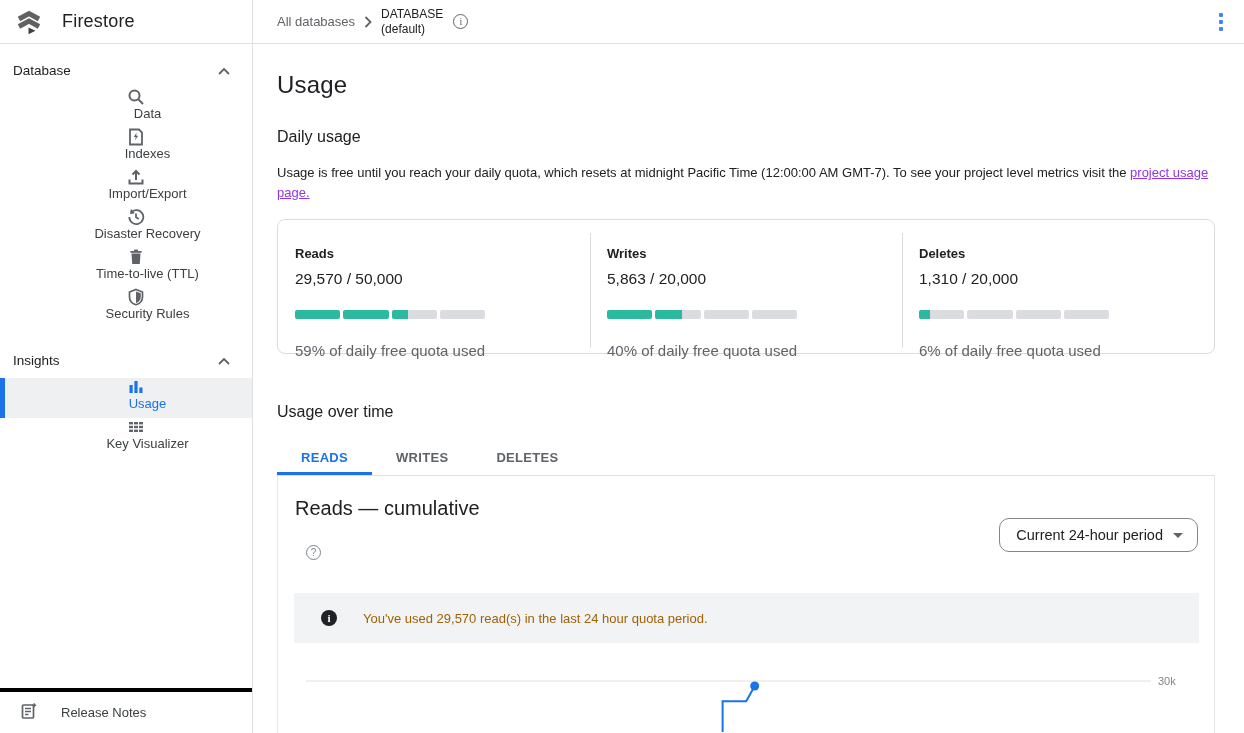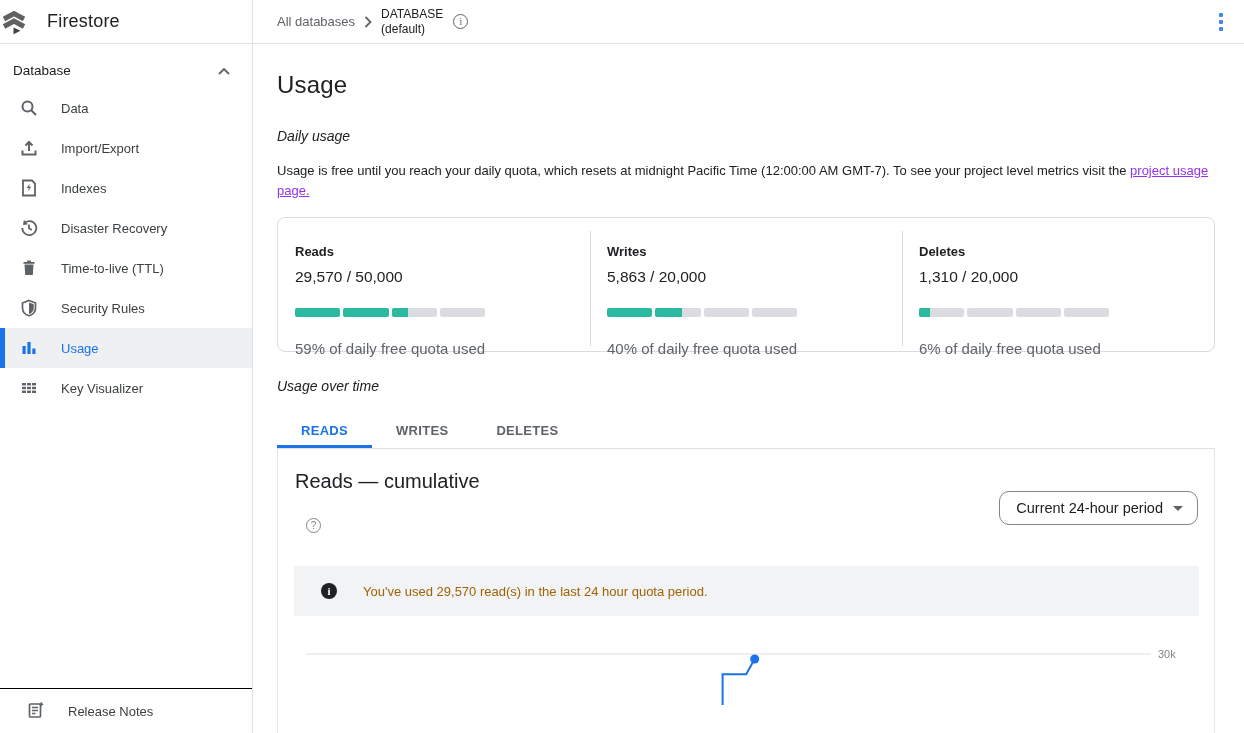--- a/index.html
+++ b/index.html
@@ -9,21 +9,21 @@
     color: #202124; background: #fff; font-size: 13px; position: relative;
   }
 
   
   .top-header {
     position: absolute; top: 0; left: 0; right: 0; height: 44px;
     display: flex; align-items: stretch; border-bottom: 1px solid #e0e0e0; background: #fff; z-index: 5;
   }
   .brand {
     width: 253px; flex: 0 0 253px; display: flex; align-items: center;
-    border-right: 1px solid #e0e0e0;
+    padding-left: 15px; border-right: 1px solid #e0e0e0;
   }
   .brand-title { font-size: 18px; color: #202124; margin-left: 19px; letter-spacing: .2px; }
   .breadcrumb { display: flex; align-items: center; padding-left: 24px; flex: 1; }
   .crumb-root { color: #5f6368; font-size: 13px; cursor: pointer; }
   .crumb-chevron { margin: 0 9px; display: inline-flex; }
   .crumb-current { font-size: 12px; line-height: 15px; color: #202124; }
   .info-icon-sm {
     width: 15px; height: 15px; border: 1.4px solid #5f6368; border-radius: 50%;
     display: inline-flex; align-items: center; justify-content: center;
     color: #5f6368; font-size: 10px; margin-left: 10px; font-family: "Liberation Serif", serif;
@@ -36,61 +36,61 @@
   .sidebar {
     position: absolute; top: 44px; left: 0; bottom: 0; width: 253px;
     border-right: 1px solid #e0e0e0; background: #fff; z-index: 4;
   }
   .side-section-header {
     display: flex; align-items: center; justify-content: space-between;
     padding: 19px 22px 10px 13px; color: #202124; font-size: 13.5px; cursor: pointer;
   }
   .side-item {
     height: 40px; display: flex; align-items: center; padding-left: 20px;
-    color: #3c4043; cursor: pointer; position: relative;
+    color: #3c4043; cursor: pointer; position: relative; flex-direction: column;
   }
   .side-item .icon { width: 18px; height: 18px; display: inline-flex; align-items: center; justify-content: center; }
   .side-item .lbl { margin-left: 23px; font-size: 13px; }
   .side-item.selected { background: #eef0f2; }
   .side-item.selected::before {
     content: ""; position: absolute; left: 0; top: 0; bottom: 0; width: 5px; background: #1a73e8;
   }
   .side-item.selected .lbl { color: #1a73e8; }
   .side-footer {
     position: absolute; left: 0; right: 0; bottom: 0; height: 45px;
-    border-top: 1px solid #000000; display: flex; align-items: center; padding-left: 27px; cursor: pointer;
+    border-top: 4px solid #000000; display: flex; align-items: center; padding-left: 20px; cursor: pointer;
   }
   .side-footer .lbl { margin-left: 23px; color: #3c4043; }
 
   
   .main { position: absolute; top: 44px; left: 253px; right: 0; bottom: 0; padding: 0 29px 0 24px; }
   .page-title-row { display: flex; align-items: baseline; margin-top: 27px; }
   .page-title { font-size: 24px; font-weight: 500; letter-spacing: .2px; }
   .refreshed { font-style: italic; color: #5f6368; font-size: 12px; margin-left: 24px; }
-  .section-h { font-size: 14px; font-weight: 400; color: #202124; font-style: italic; }
+  .section-h { font-size: 16px; font-weight: 400; color: #202124; }
   .daily-h { margin-top: 29px; }
   .daily-desc { margin-top: 17px; line-height: 20px; color: #202124; max-width: 938px; }
   .daily-desc a { color: #9334e6; text-decoration: underline; cursor: pointer; }
 
   .quota-card {
     margin-top: 16px; width: 938px; height: 135px; border: 1px solid #dadce0; border-radius: 8px;
     display: grid; grid-template-columns: 1fr 1fr 1fr; background: #fff;
   }
   .quota-col { position: relative; padding: 26px 0 0 17px; }
   .quota-col + .quota-col::before {
     content: ""; position: absolute; left: 0; top: 13px; bottom: 11px; width: 1px; background: #dadce0;
   }
   .quota-label { font-weight: 700; font-size: 13px; color: #202124; }
   .quota-value { font-size: 15.5px; margin-top: 9px; color: #202124; }
   .qbar { margin-top: 22px; width: 190px; height: 9px; display: flex; gap: 3px; }
   .qseg { flex: 1; background: #dadce0; border-radius: 2px; overflow: hidden; }
   .qfill { height: 100%; background: #2bb9a0; }
   .quota-caption { margin-top: 23px; color: #5f6368; font-size: 15px; }
 
-  .uot-h { margin-top: 26px; }
+  .uot-h { margin-top: 49px; }
   .tabs { margin-top: 21px; display: flex; border-bottom: 1px solid #e0e0e0; width: 938px; }
   .tab {
     padding: 0 24px; height: 33px; display: flex; align-items: center; justify-content: center;
     font-size: 13px; font-weight: 700; letter-spacing: .3px; color: #5f6368; cursor: pointer;
     border-bottom: 3px solid transparent;
   }
   .tab.active { color: #1a73e8; border-bottom-color: #1a73e8; }
 
   .panel {
     width: 938px; height: 300px; border: 1px solid #e4e6e8; border-top: none; position: relative; background: #fff;
@@ -173,35 +173,35 @@
           <circle cx="7.5" cy="7.5" r="5" fill="none" stroke="#5f6368" stroke-width="2"></circle>
           <path d="M11.5 11.5 L16 16" stroke="#5f6368" stroke-width="2"></path>
         </svg>
     </span>
     <span class="lbl">Data</span>
   </div>
 
   <div class="side-item">
     <span class="icon">
       <svg width="18" height="18" viewBox="0 0 18 18">
+          <path d="M3 1.5 h9 l3 3 V16.5 H3 Z" fill="none" stroke="#5f6368" stroke-width="1.8"></path>
+          <path d="M9.6 4.5 L6.8 9 H8.8 L7.8 12.5 L11.2 7.8 H9.2 Z" fill="#5f6368"></path>
+        </svg>
+    </span>
+    <span class="lbl">Indexes</span>
+  </div>
+
+  <div class="side-item">
+    <span class="icon">
+      <svg width="18" height="18" viewBox="0 0 18 18">
           <path d="M9 12 V3 M5.5 6.5 L9 3 L12.5 6.5" fill="none" stroke="#5f6368" stroke-width="2"></path>
           <path d="M2.5 11.5 V15.5 H15.5 V11.5" fill="none" stroke="#5f6368" stroke-width="2"></path>
         </svg>
     </span>
     <span class="lbl">Import/Export</span>
-  </div>
-
-  <div class="side-item">
-    <span class="icon">
-      <svg width="18" height="18" viewBox="0 0 18 18">
-          <path d="M3 1.5 h9 l3 3 V16.5 H3 Z" fill="none" stroke="#5f6368" stroke-width="1.8"></path>
-          <path d="M9.6 4.5 L6.8 9 H8.8 L7.8 12.5 L11.2 7.8 H9.2 Z" fill="#5f6368"></path>
-        </svg>
-    </span>
-    <span class="lbl">Indexes</span>
   </div>
 
   <div class="side-item">
     <span class="icon">
       <svg width="18" height="18" viewBox="0 0 18 18">
           <path d="M4 4.5 A7 7 0 1 1 2.3 9" fill="none" stroke="#5f6368" stroke-width="1.8"></path>
           <path d="M4.5 1.5 L4 5 L7.3 4.6" fill="none" stroke="#5f6368" stroke-width="1.6"></path>
           <path d="M9 5.5 V9.3 L11.8 11" fill="none" stroke="#5f6368" stroke-width="1.8"></path>
         </svg>
     </span>
@@ -222,20 +222,28 @@
   <div class="side-item">
     <span class="icon">
       <svg width="18" height="18" viewBox="0 0 18 18">
           <path d="M9 1.5 L15.5 4 V9 C15.5 13 12.8 15.7 9 16.8 C5.2 15.7 2.5 13 2.5 9 V4 Z" fill="none" stroke="#5f6368" stroke-width="1.7"></path>
           <path d="M9 3.4 L13.8 5.2 V9 C13.8 12 11.8 14.2 9 15 Z" fill="#5f6368"></path>
         </svg>
     </span>
     <span class="lbl">Security Rules</span>
   </div>
 
+  <div class="side-section-header" style="margin-top:6px">
+    <span>Insights</span>
+    <span>
+      <svg width="12" height="7" viewBox="0 0 12 7">
+          <path d="M1 6 L6 1 L11 6" fill="none" stroke="#5f6368" stroke-width="1.8"></path>
+        </svg>
+    </span>
+  </div>
 
   <div class="side-item selected">
     <span class="icon">
       <svg width="18" height="18" viewBox="0 0 18 18">
           <rect x="2.5" y="7" width="3.2" height="8" fill="#1a73e8"></rect>
           <rect x="7.4" y="3" width="3.2" height="12" fill="#1a73e8"></rect>
           <rect x="12.3" y="9.5" width="3.2" height="5.5" fill="#1a73e8"></rect>
         </svg>
     </span>
     <span class="lbl">Usage</span>

